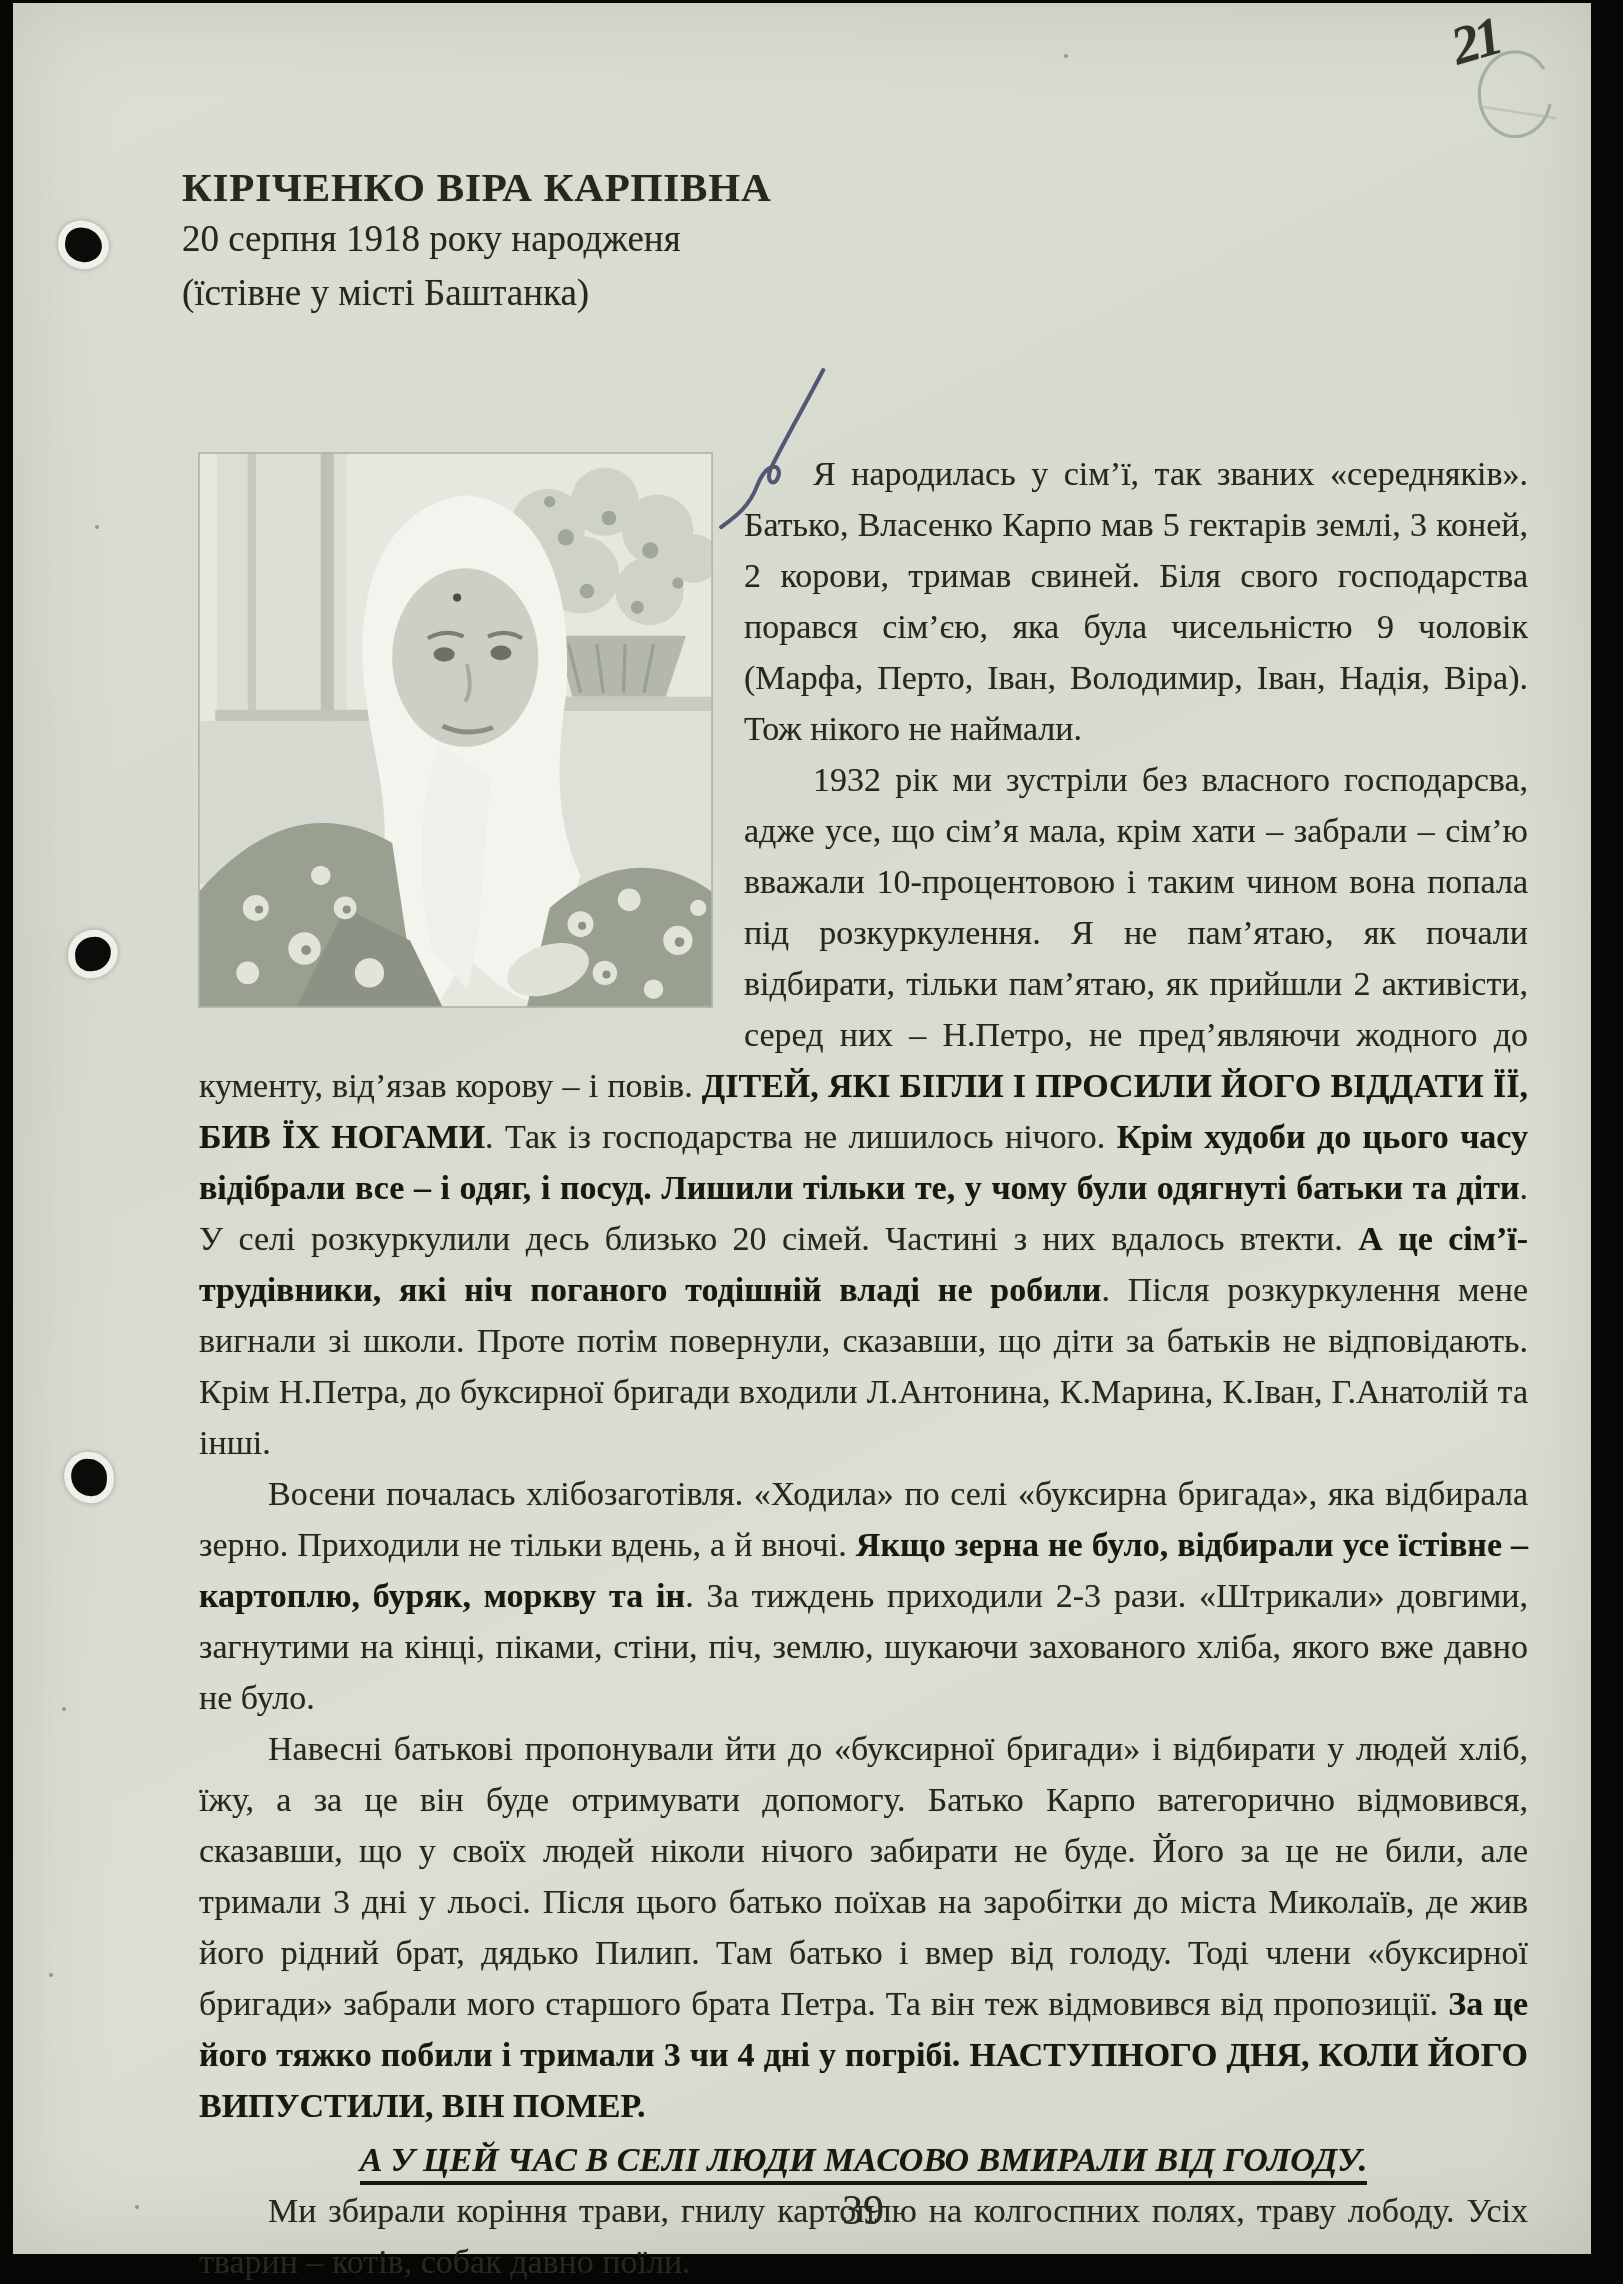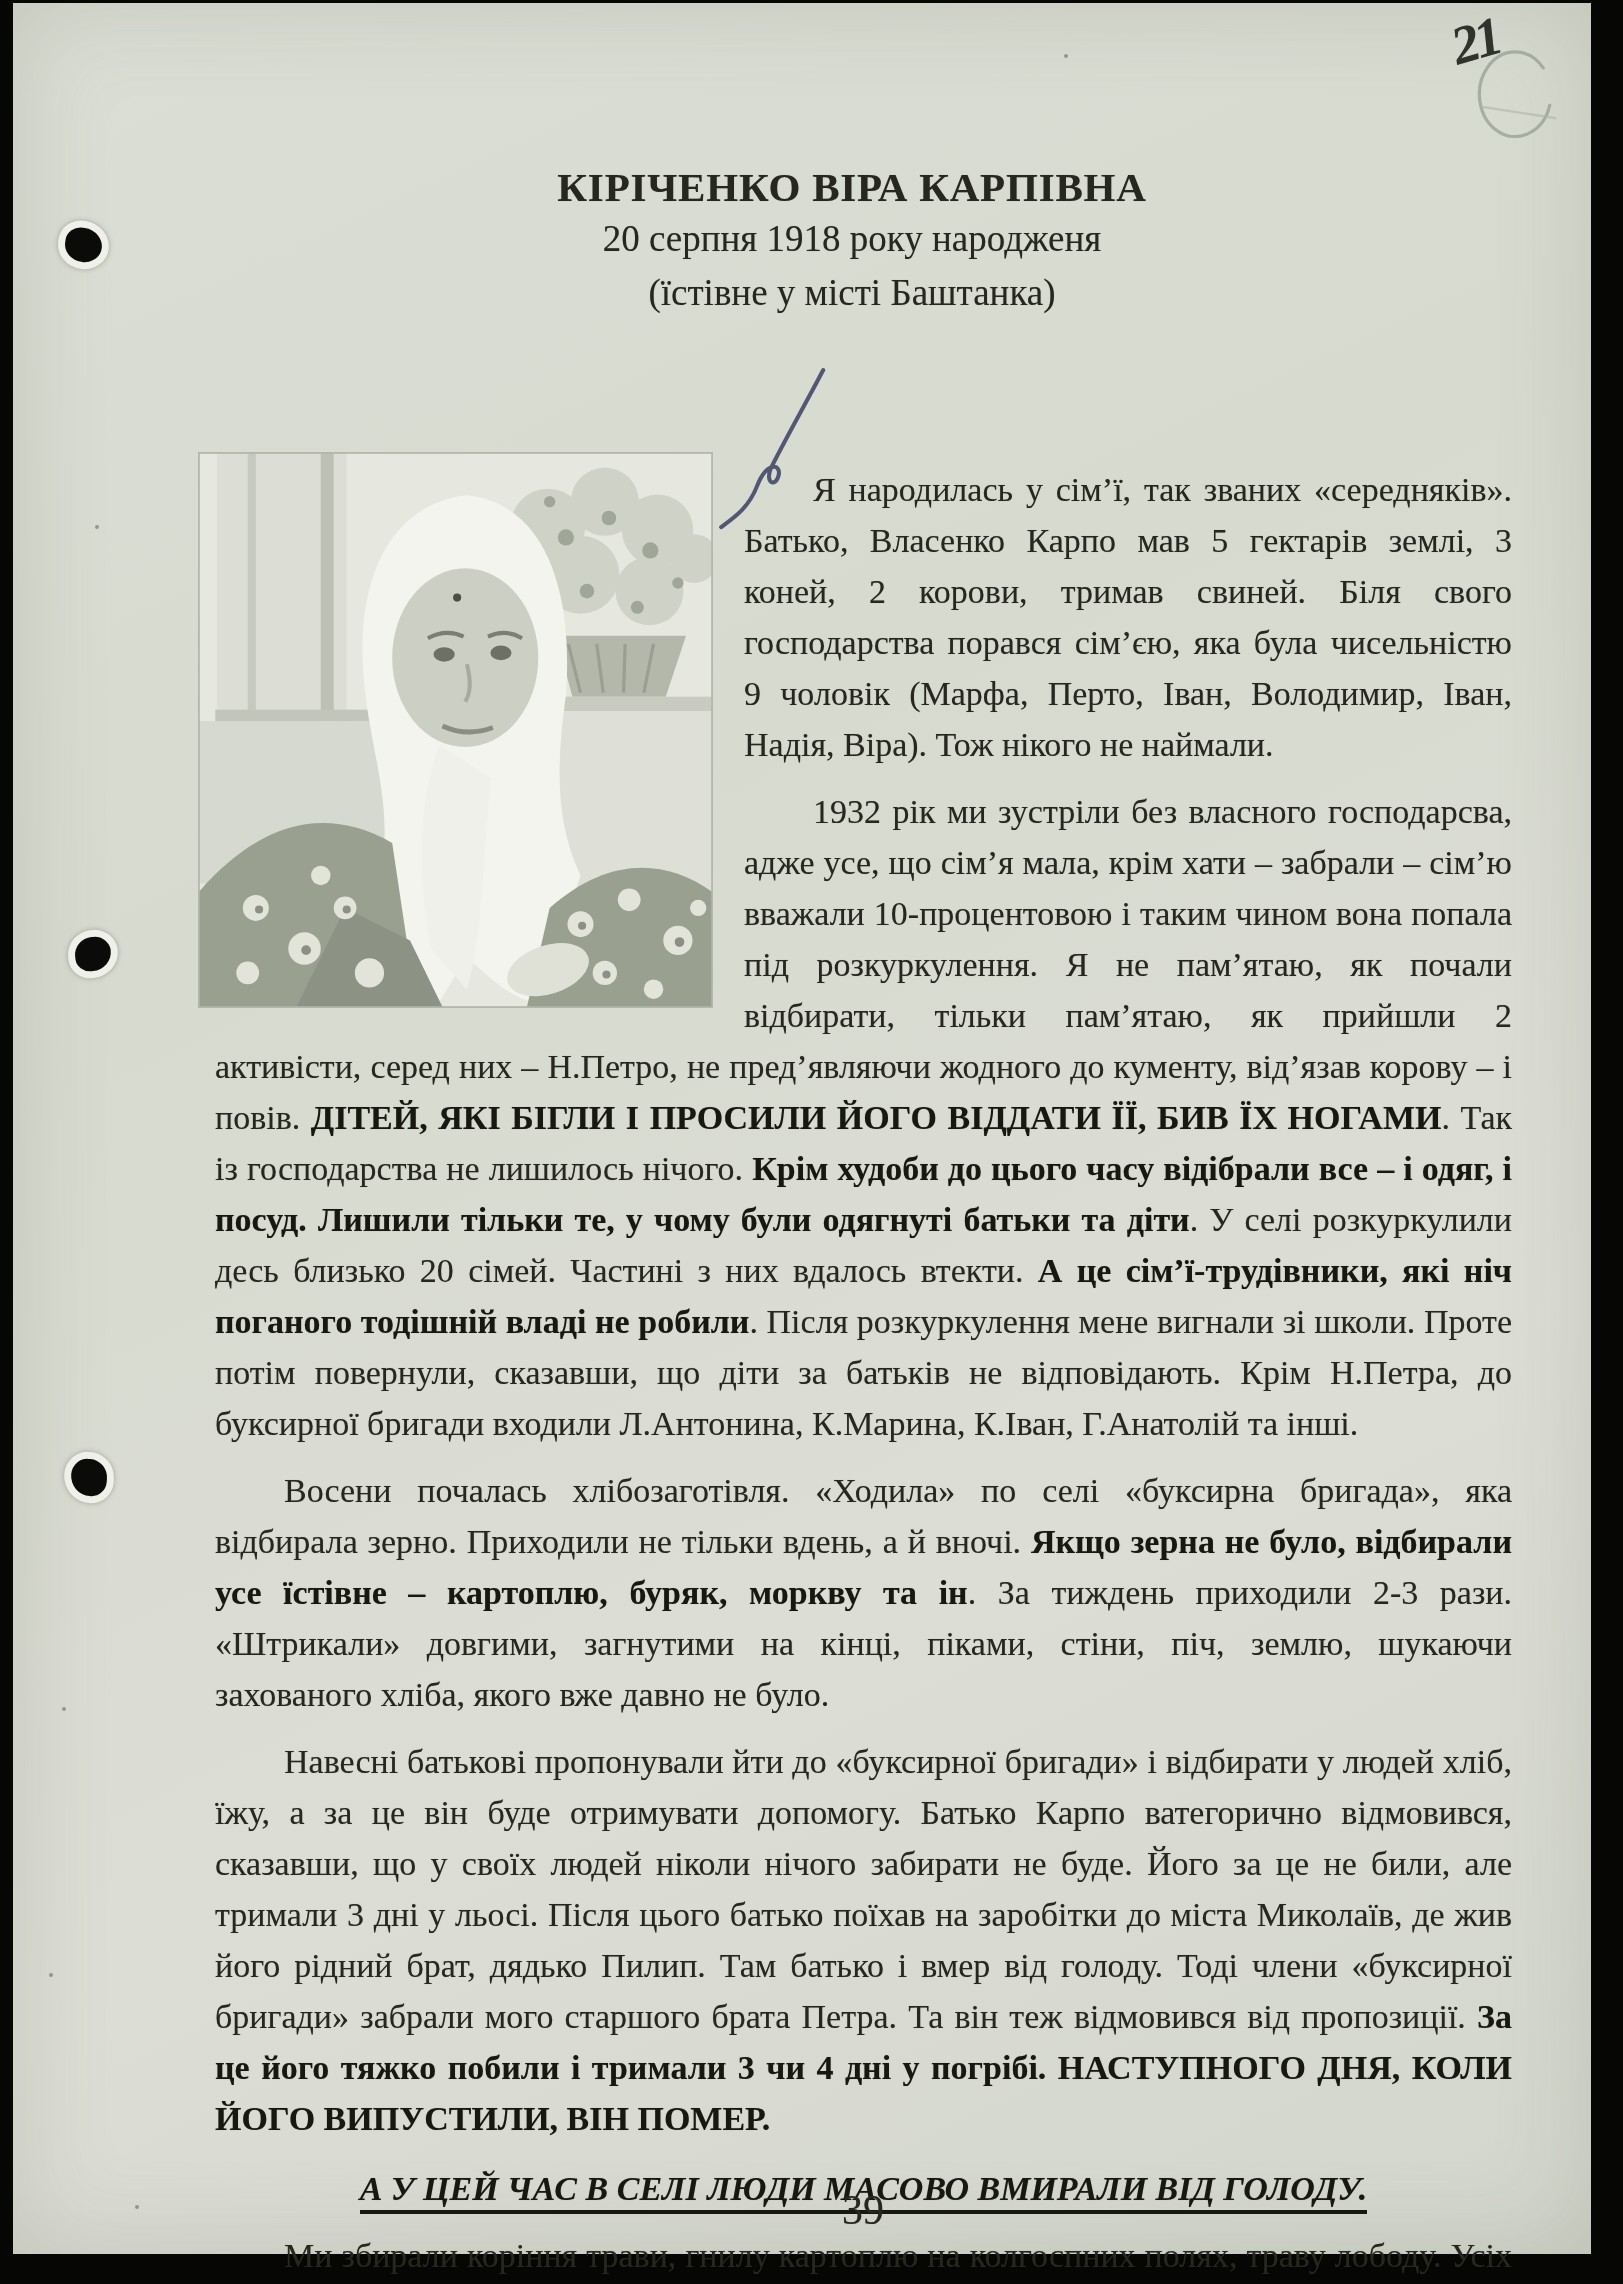--- a/index.html
+++ b/index.html
@@ -8,28 +8,28 @@
     background:#060705;overflow:hidden;
     font-family:"Liberation Serif","DejaVu Serif",serif;
   }
   .paper{
     position:absolute;left:13px;top:3.2px;width:1578px;height:2251px;
     background:linear-gradient(155deg,#dbded4 0%,#d7dacf 35%,#dcded5 68%,#d3d6cc 100%);
     box-shadow:inset 0 0 97px rgba(90,95,80,.18);
   }
   .txt{color:#26271f;text-shadow:0 0 0.8px rgba(45,46,38,.35);}
   
-  .header{position:absolute;left:175px;top:159px;width:1328px;text-align:center;}
+  .header{position:absolute;left:169px;top:159px;width:1328px;text-align:left;}
   .title{font-size:41px;font-weight:700;letter-spacing:0.8px;line-height:50px;}
   .subtitle{font-size:37px;line-height:54px;}
   
   .record{position:absolute;left:186px;top:339px;font-size:37px;line-height:55px;}
   
   .body-text{position:absolute;left:186px;top:445px;width:1329px;font-size:34px;line-height:51px;text-align:justify;}
-  .para{margin:16px;text-indent:69px;}
+  .para{margin:0;text-indent:69px;}
   .para.center{text-align:center;text-indent:0;padding-top:3.2px;font-style:italic;}
   .b{font-weight:700;color:#17180f;}
   .u{border-bottom:4px solid #17180f;padding-bottom:2.4px;}
   .photo-wrap{
     float:left;width:513px;height:554px;margin:4.9px 32px 14.6px 0;
     outline:0.8px solid #b4b8ac;
   }
   
   .page-num{position:absolute;left:186px;top:2183px;width:1328px;text-align:center;font-size:42px;}
   

